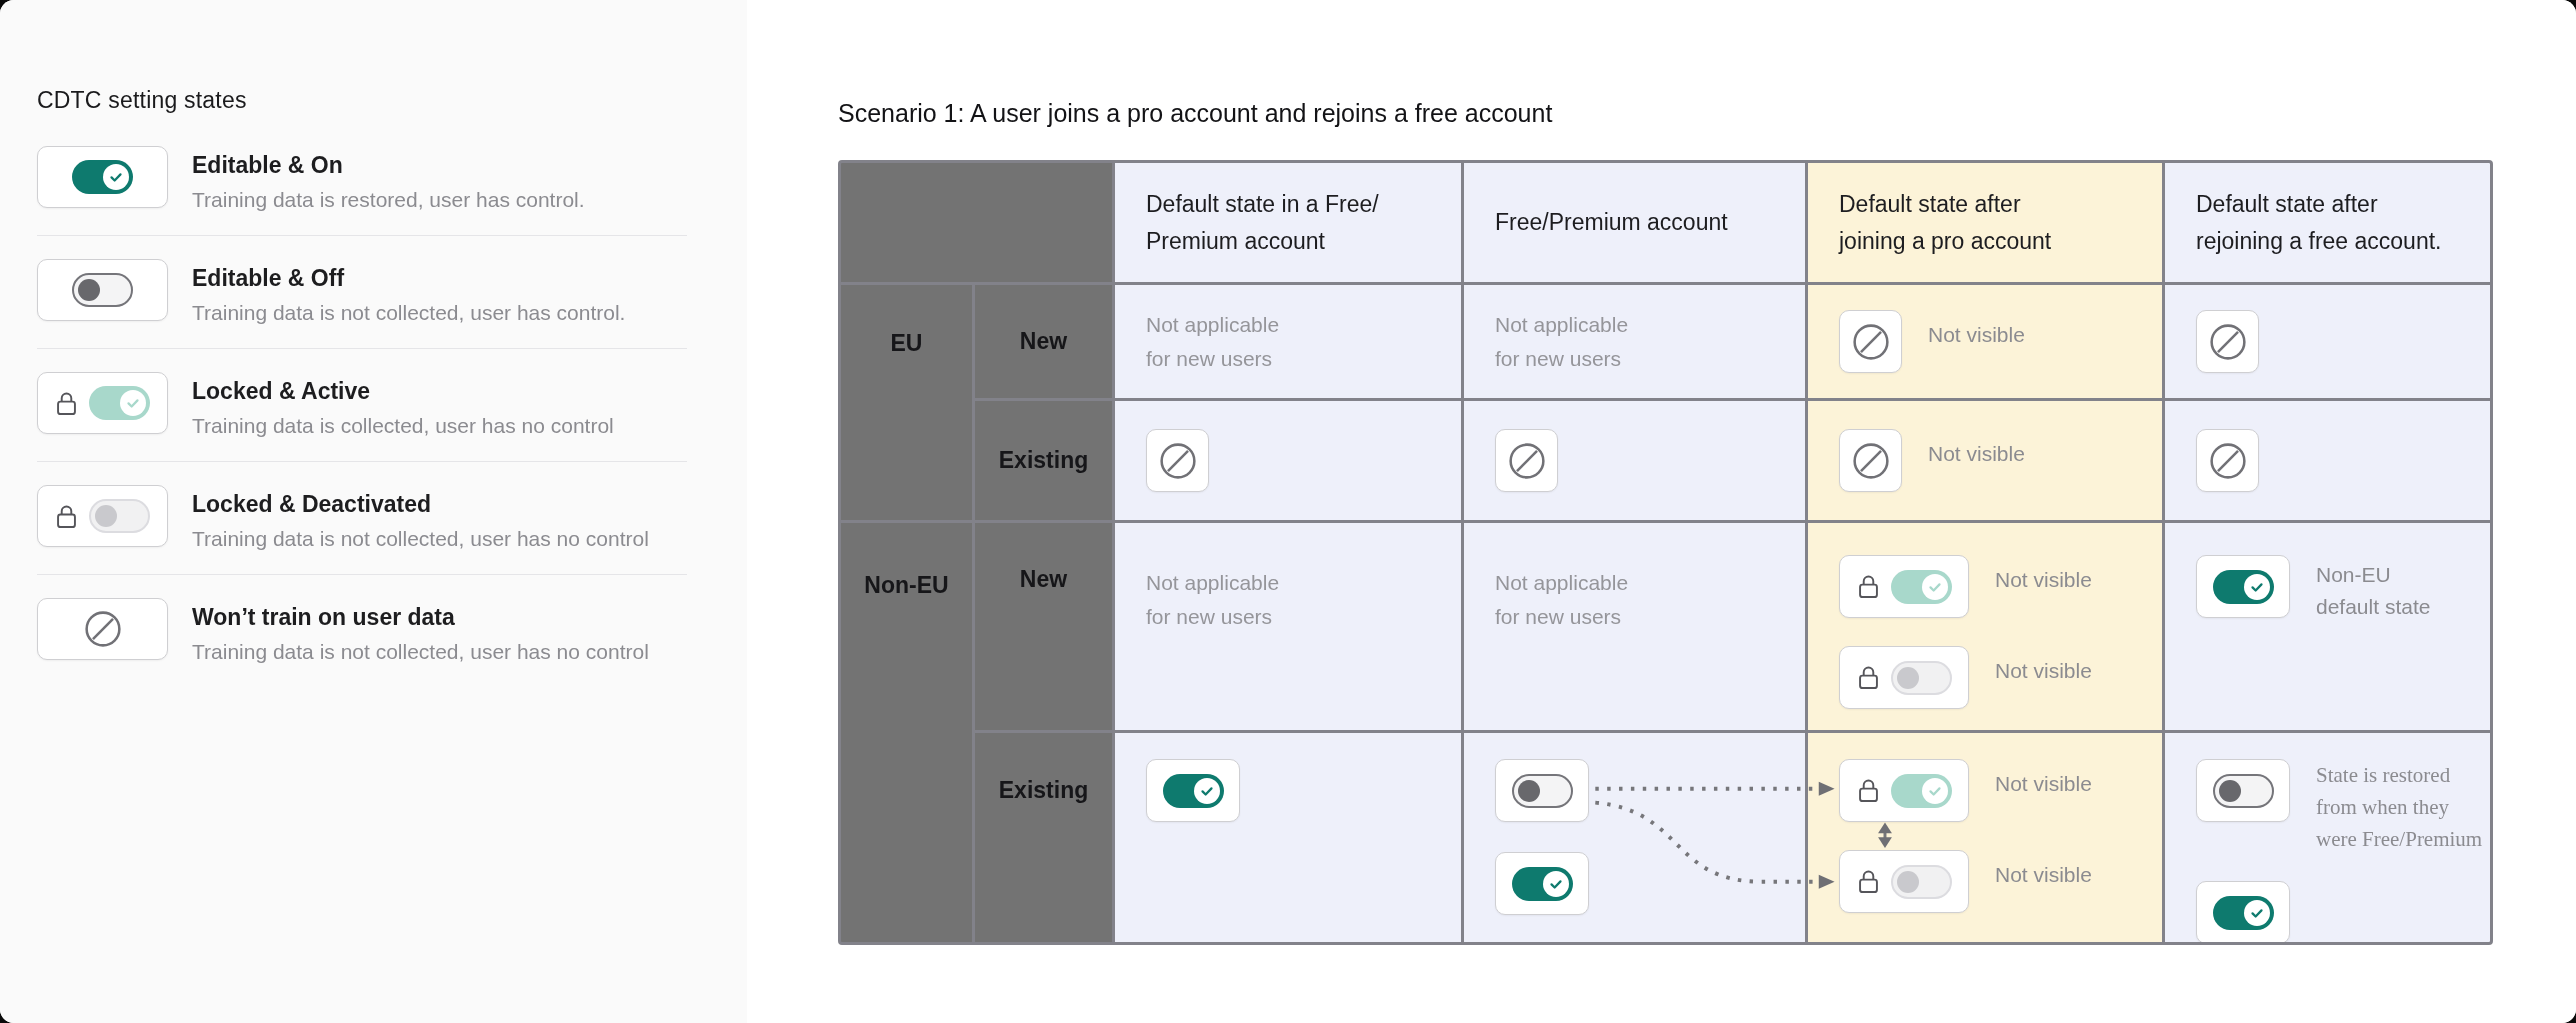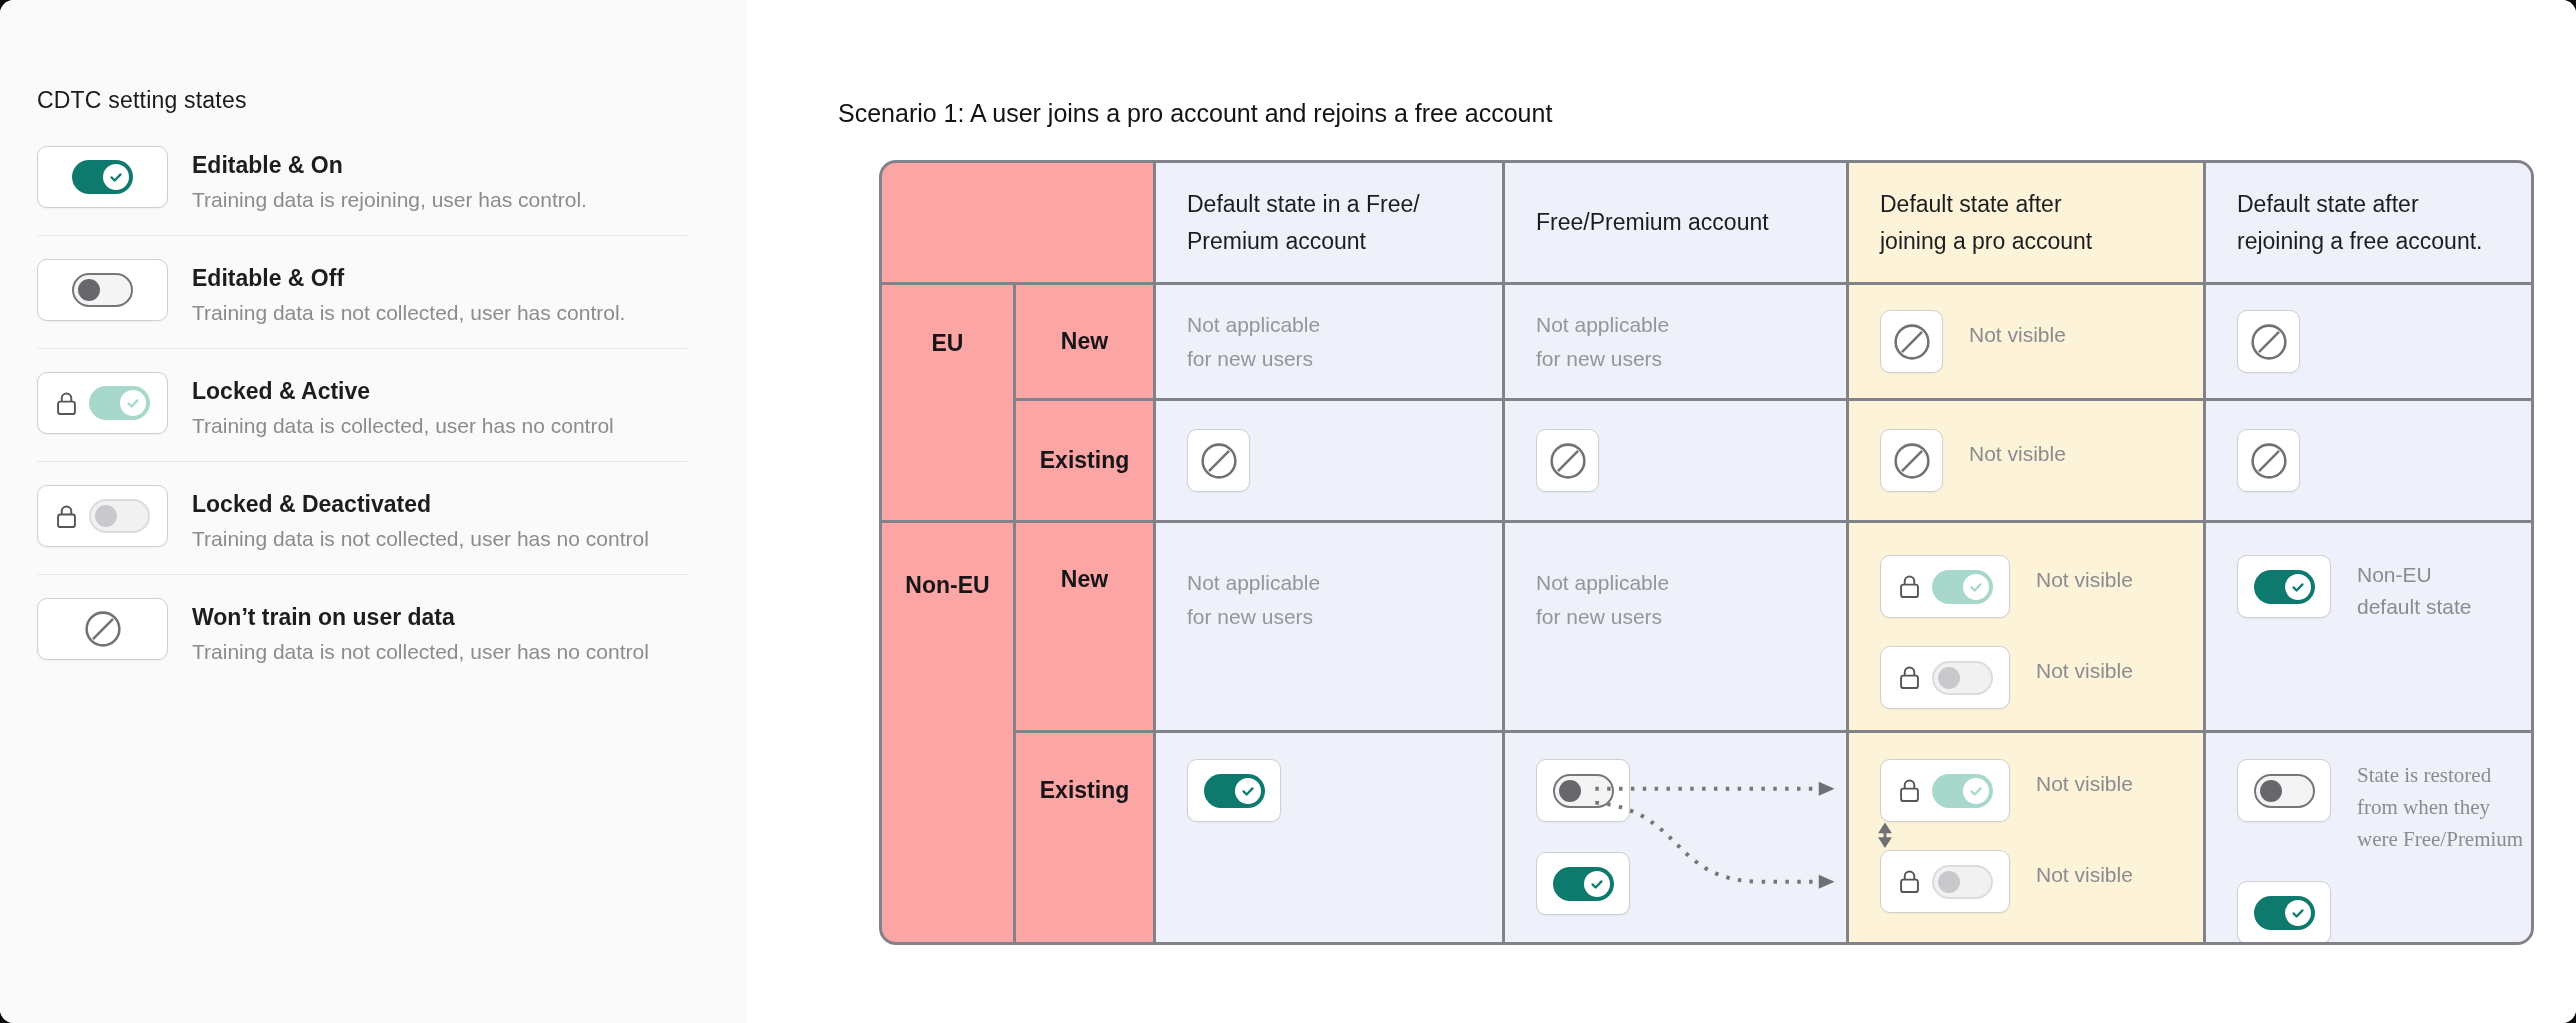--- a/index.html
+++ b/index.html
@@ -47,21 +47,21 @@
   .chk.lteal{stroke:var(--teal-light);}
   .lock{width:23px;height:27px;stroke:#55555a;stroke-width:2;fill:none;flex:none;}
   .slash{width:38px;height:38px;stroke:#717176;stroke-width:2.4;fill:none;flex:none;}
 
   
   .content{flex:1;background:#fff;padding:99px 0 0 91px;}
   .scenario-title{font-size:25px;font-weight:500;color:#131316;margin-bottom:32px;}
 
   
   .twrap{position:relative;width:max-content;}
-  .tgrid{display:grid;grid-template-columns:134px 140px 349px 344px 357px 325px;grid-template-rows:122px 116px 122px 210px 209px;border:3px solid var(--line);border-radius:17px;background:#fca5a5;overflow:hidden;margin-left:41px;}
+  .tgrid{display:grid;grid-template-columns:134px 140px 349px 344px 357px 325px;grid-template-rows:122px 116px 122px 210px 209px;border:3px solid var(--line);border-radius:4px;background:#737373;overflow:hidden;}
   .cell{border-right:3px solid var(--line);border-bottom:3px solid var(--line);display:flex;position:relative;}
   .noR{border-right:none;}
   .noB{border-bottom:none;}
   .blue{background:var(--blue);}
   .yellow{background:var(--yellow);}
   .hcell{flex-direction:column;justify-content:center;padding-left:31px;font-size:23px;font-weight:500;color:#1d1d20;line-height:37px;}
   .rlabel{font-size:23px;font-weight:700;color:#161619;}
   .centerall{align-items:center;justify-content:center;}
   .vcenter{align-items:center;}
   .padL{padding-left:31px;}
@@ -97,21 +97,21 @@
           <div class="toggle on">
             <div class="knob kon">
               <svg class="chk teal" viewBox="0 0 24 24">
                   <path d="M6 12.5l4.2 4.2L18 8.5"></path>
                 </svg>
             </div>
           </div>
         </div>
         <div class="legend-text">
           <div class="legend-label">Editable &amp; On</div>
-          <div class="legend-desc">Training data is rejoining, user has control.</div>
+          <div class="legend-desc">Training data is restored, user has control.</div>
         </div>
       </div>
 
       <div class="legend-item">
         <div class="wbox legendbox">
           <div class="toggle off">
             <div class="knob koff-dark"></div>
           </div>
         </div>
         <div class="legend-text">

